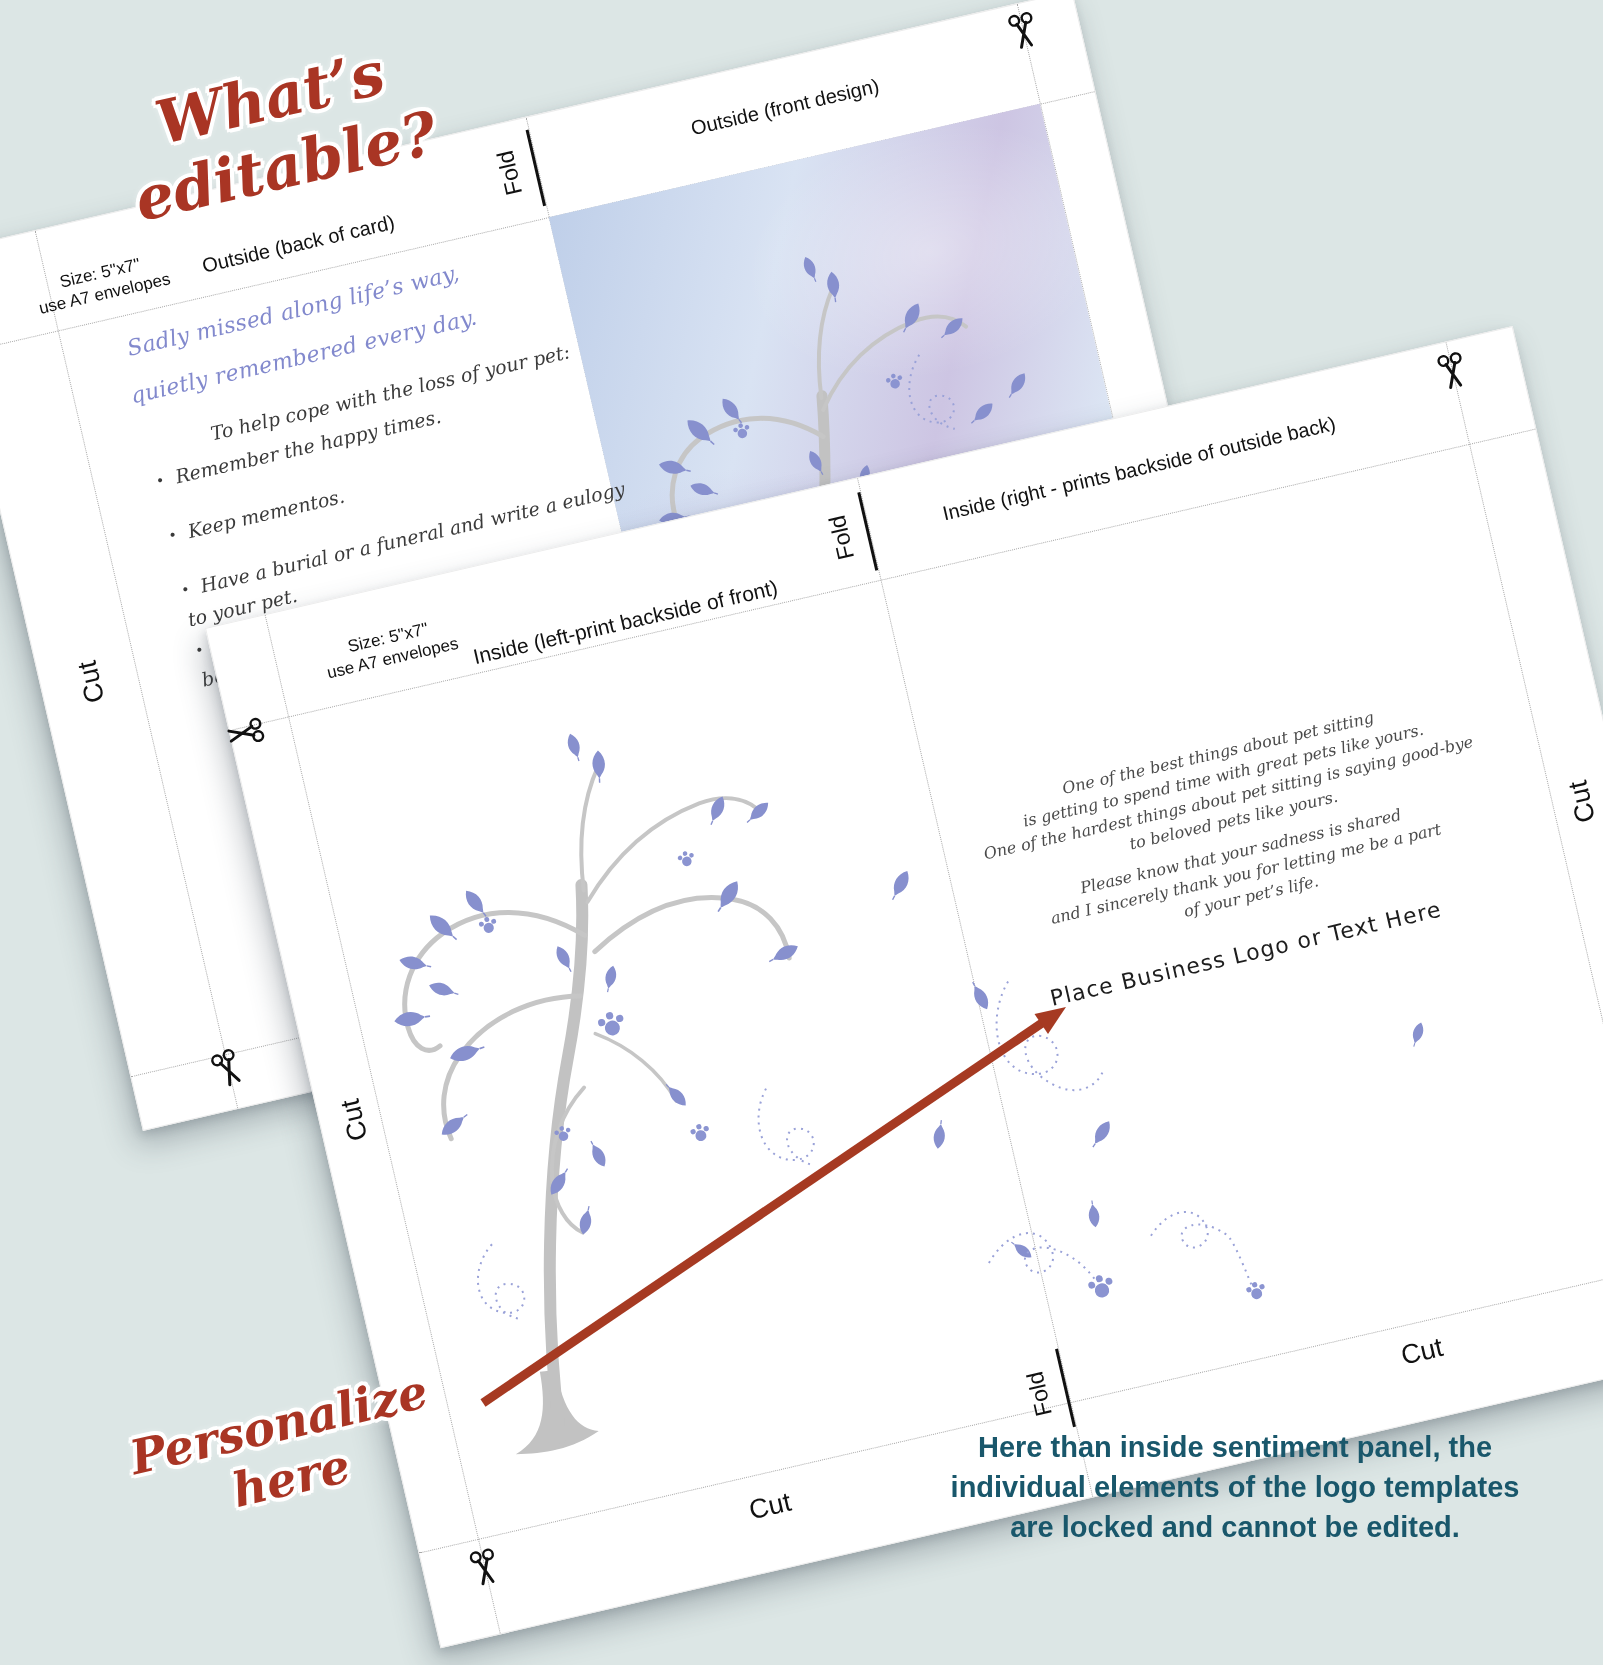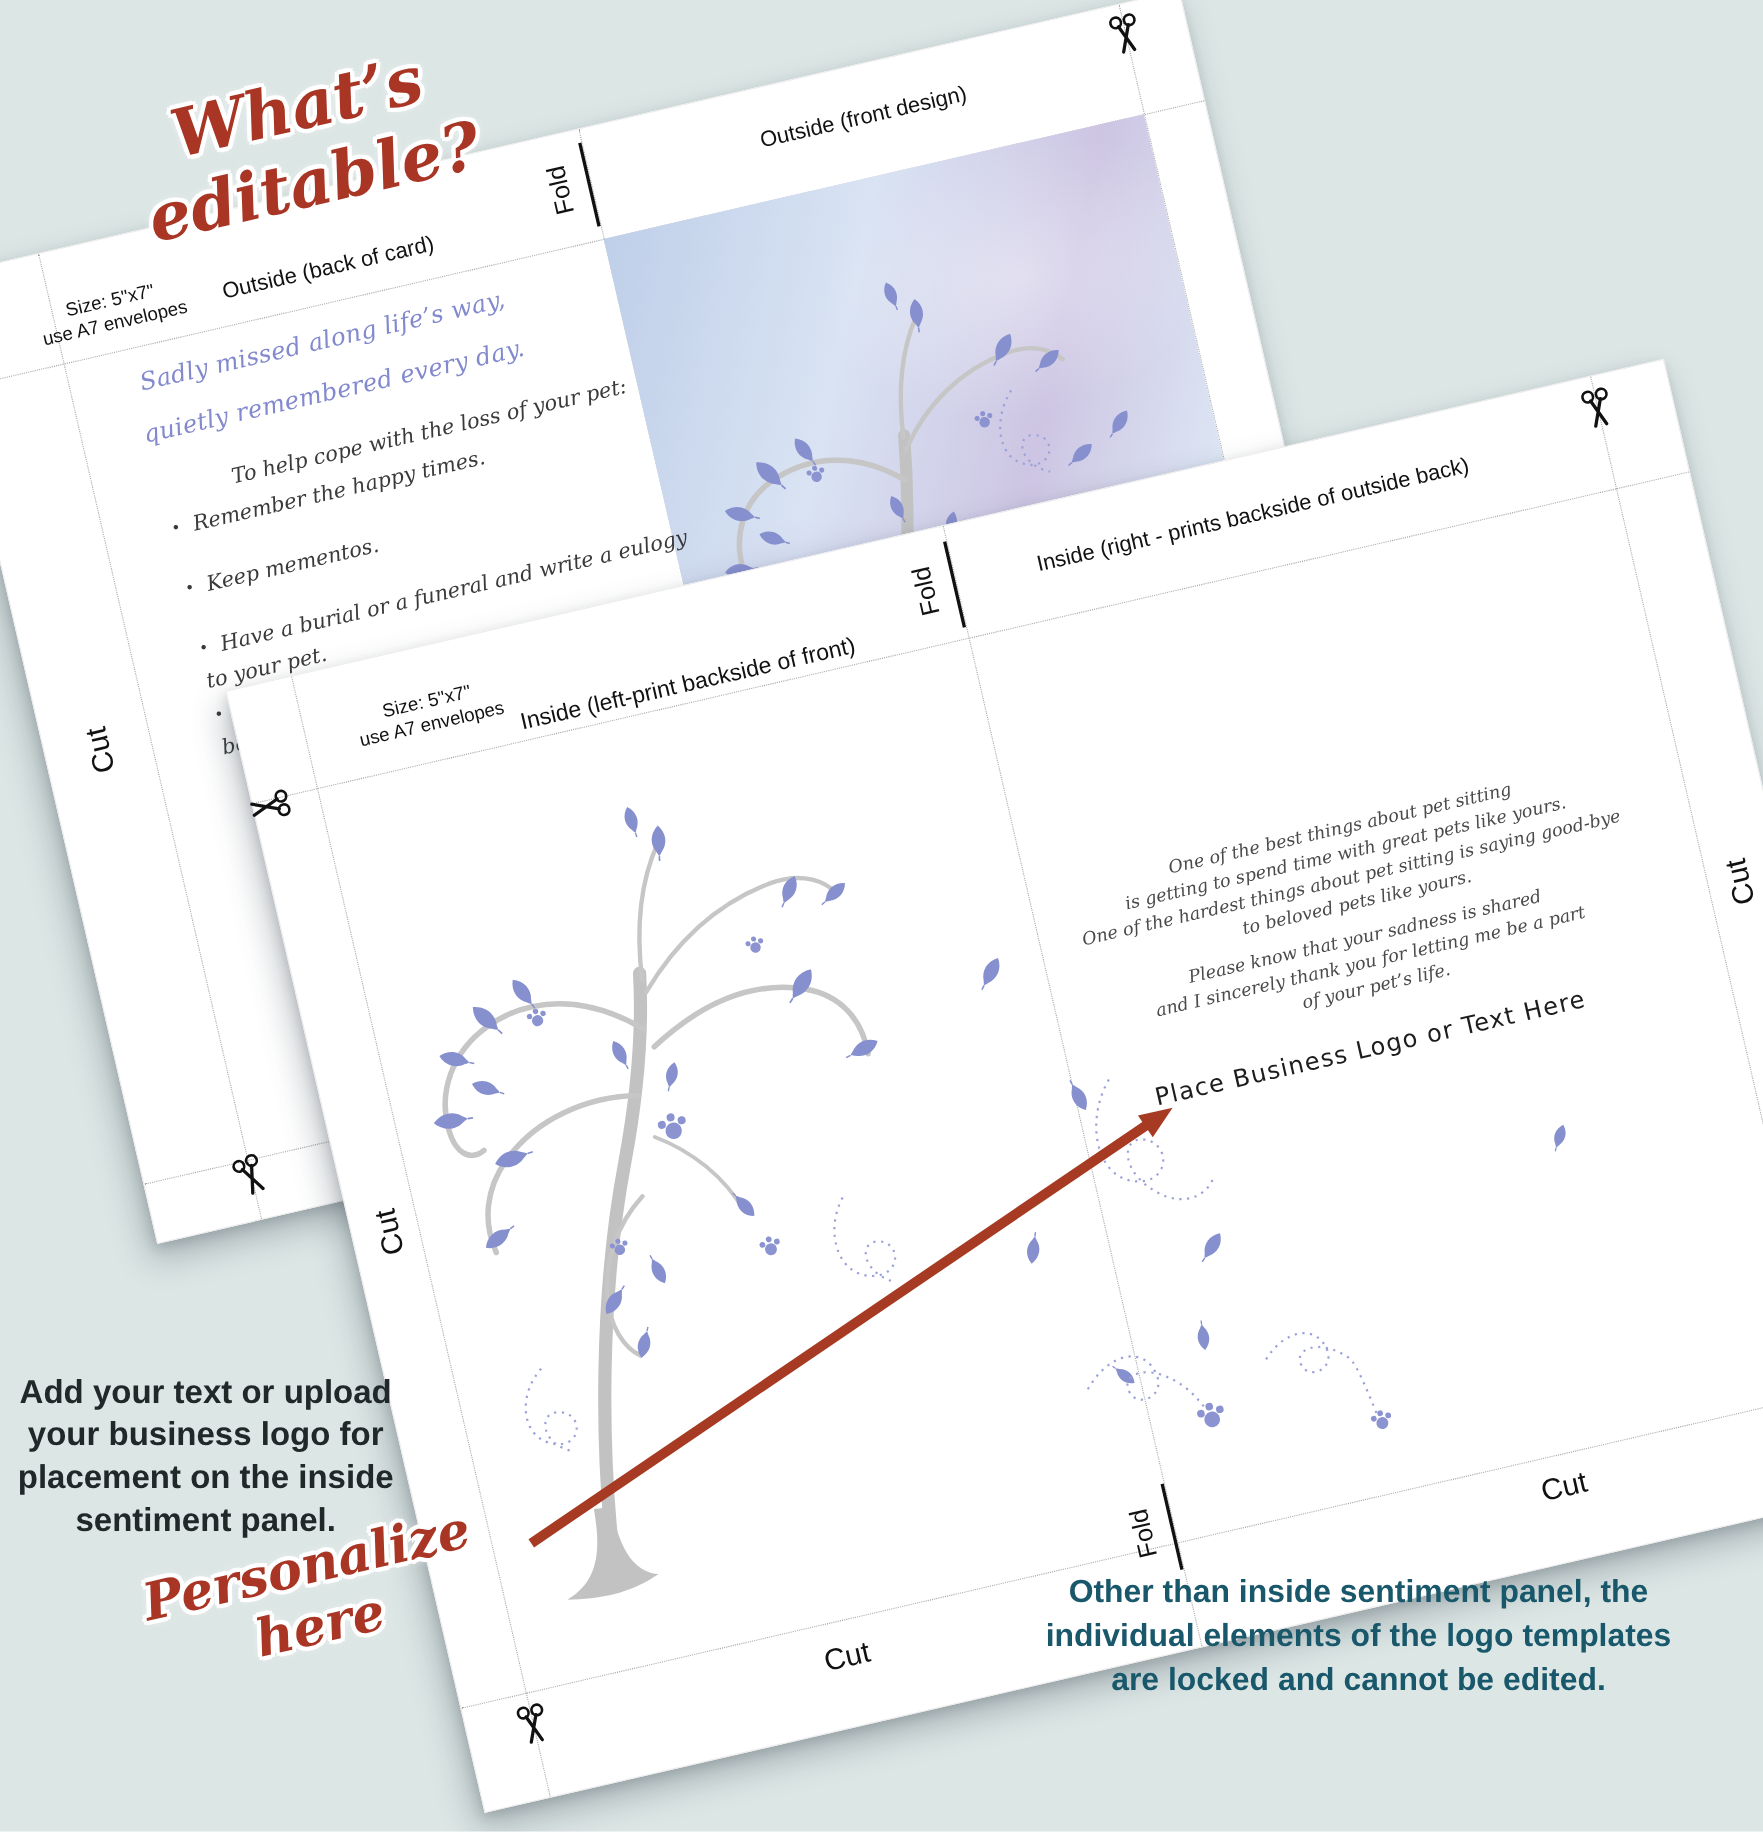--- a/index.html
+++ b/index.html
@@ -293,26 +293,20 @@
   </div>
 
   <svg class="arrow-overlay" width="1603" height="1665">
     <line x1="483" y1="1403" x2="1045" y2="1021" stroke="#a63a22" stroke-width="9"></line>
     <polygon points="1066,1007 1048,1033.9 1034.5,1014" fill="#a63a22"></polygon>
   </svg>
 
   <div class="script-red whats">What’s editable?</div>
   <div class="script-red personalize">Personalize here</div>
 
-  <div class="add-note">
-    <div>Add your text or upload</div>
-    <div>your business logo for</div>
-    <div>placement on the inside</div>
-    <div>sentiment panel.</div>
-  </div>
 
   <div class="locked-note">
-    <div>Other than inside sentiment panel, the</div>
+    <div>Here than inside sentiment panel, the</div>
     <div>individual elements of the logo templates</div>
     <div>are locked and cannot be edited.</div>
   </div>
 
 </div>
 
 </body></html>

